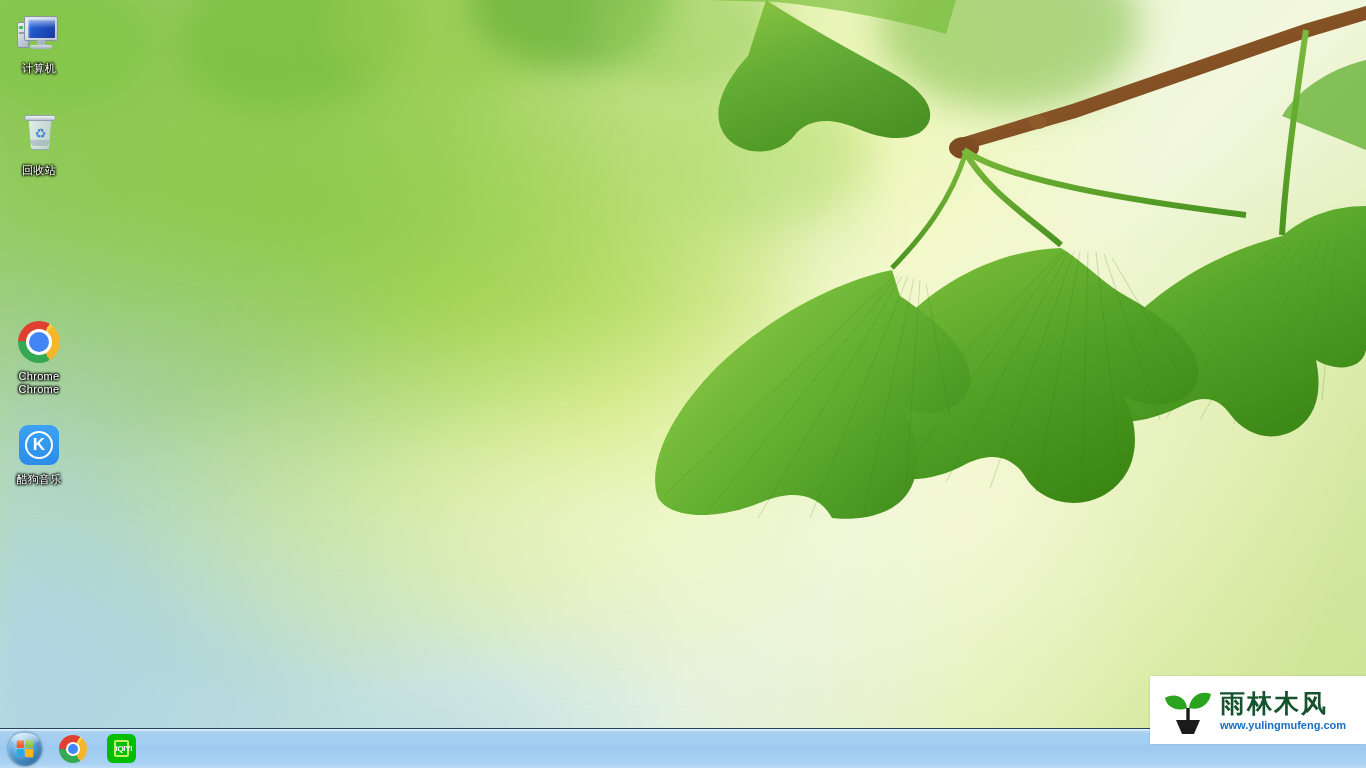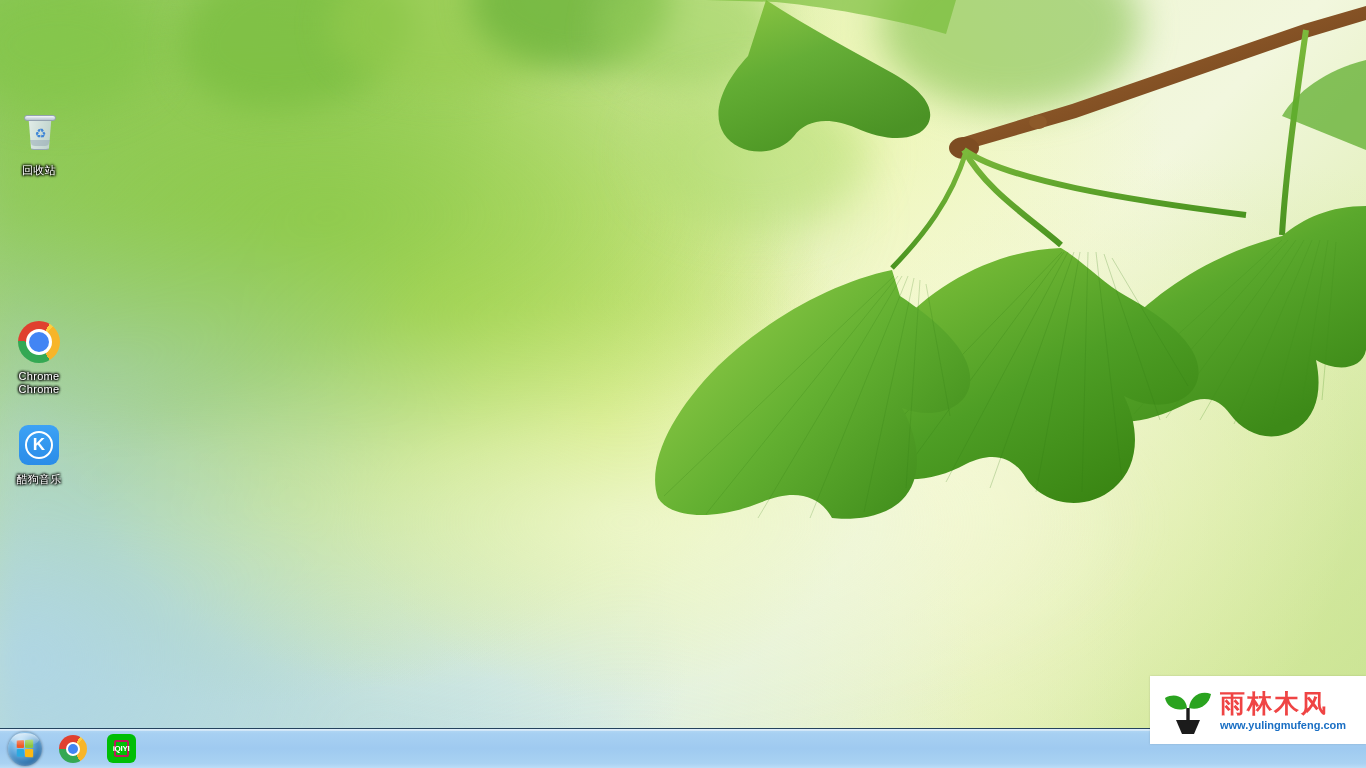--- a/index.html
+++ b/index.html
@@ -159,34 +159,34 @@
     background:linear-gradient(180deg,rgba(255,255,255,.7),rgba(255,255,255,0));}
 
   .tb-item{width:40px;height:36px;margin-left:8px;display:flex;align-items:center;justify-content:center;
     position:relative;cursor:default;}
   .tb-chrome{width:28px;height:28px;border-radius:50%;position:relative;overflow:hidden;
     background:conic-gradient(from -88deg,#e0402f 0deg 118deg,#ffcd40 118deg 130deg,#f7b529 130deg 238deg,#34a853 238deg 360deg);}
   .tb-chrome .w{position:absolute;left:7px;top:7px;width:14px;height:14px;border-radius:50%;background:#fff;}
   .tb-chrome .b{position:absolute;left:9px;top:9px;width:10px;height:10px;border-radius:50%;background:#4285f4;}
   .tb-iqiyi{width:29px;height:29px;border-radius:6px;background:#00be06;
     display:flex;align-items:center;justify-content:center;position:relative;}
-  .iq-frame{width:15px;height:17px;border:2px solid #be185d;border-radius:2px;
-    display:flex;align-items:center;justify-content:center;}
+  .iq-frame{width:15px;height:17px;border:2px solid #bef264;border-radius:2px;
+    display:flex;align-items:center;justify-content:flex-start;}
   .iq-text{color:#fff;font-size:8px;font-weight:bold;letter-spacing:-.3px;
     font-family:"Liberation Sans",sans-serif;line-height:8px;}
 
   
   #watermark{
     position:absolute; right:0; bottom:24px; width:216px; height:68px;
     background:#ffffff; display:flex; align-items:center;
     box-shadow:0 0 2px rgba(0,0,0,.15);
   }
   .wm-logo{width:56px;height:52px;margin-left:10px;position:relative;flex:0 0 auto;}
   .wm-txt{margin-left:4px;}
-  .wm-title{color:#ef4444;font-size:25px;font-weight:bold;letter-spacing:2px;line-height:28px;}
+  .wm-title{color:#14532d;font-size:25px;font-weight:bold;letter-spacing:2px;line-height:28px;}
   .wm-url{color:#1a6fc4;font-size:11px;font-weight:bold;line-height:14px;margin-top:1px;}
 </style>
 </head>
 <body>
 
 <div id="desktop">
 
   <div class="wall-layer wall-base"></div>
   <div class="wall-layer wall-soft"></div>
 
@@ -286,20 +286,33 @@
                C 312 142, 280 142, 250 128 C 222 116, 200 120, 188 136
                C 170 158, 132 156, 118 134 C 104 112, 118 82, 142 56 Z" fill="url(#lg1)" opacity=".92"></path>
       <path d="M100 0 L350 0 L340 34 C 300 22, 230 8, 170 2 Z" fill="#74bb36" opacity=".65"></path>
 
       <path d="M760 60 C 720 70, 690 92, 676 116 L760 150 Z" fill="#5fae2e" opacity=".75"></path>
     </svg>
   </div>
 
   <div id="icon-layer">
 
+    <div class="desk-icon" style="top:10px">
+      <div class="icon-art">
+        <div class="tower"></div>
+          <div class="tower-led"></div>
+          <div class="tower-slot"></div>
+        <div class="mon-body"></div>
+          <div class="mon-screen"></div>
+          <div class="mon-gloss"></div>
+        <div class="mon-neck"></div>
+          <div class="mon-base"></div>
+      </div>
+      <div class="icon-label">计算机</div>
+    </div>
 
     <div class="desk-icon" style="top:112px">
       <div class="icon-art">
         <div class="bin"></div>
           <div class="bin-shade"></div>
           <div class="bin-lid"></div>
         <div class="bin-rec">♻</div>
       </div>
       <div class="icon-label">回收站</div>
     </div>

